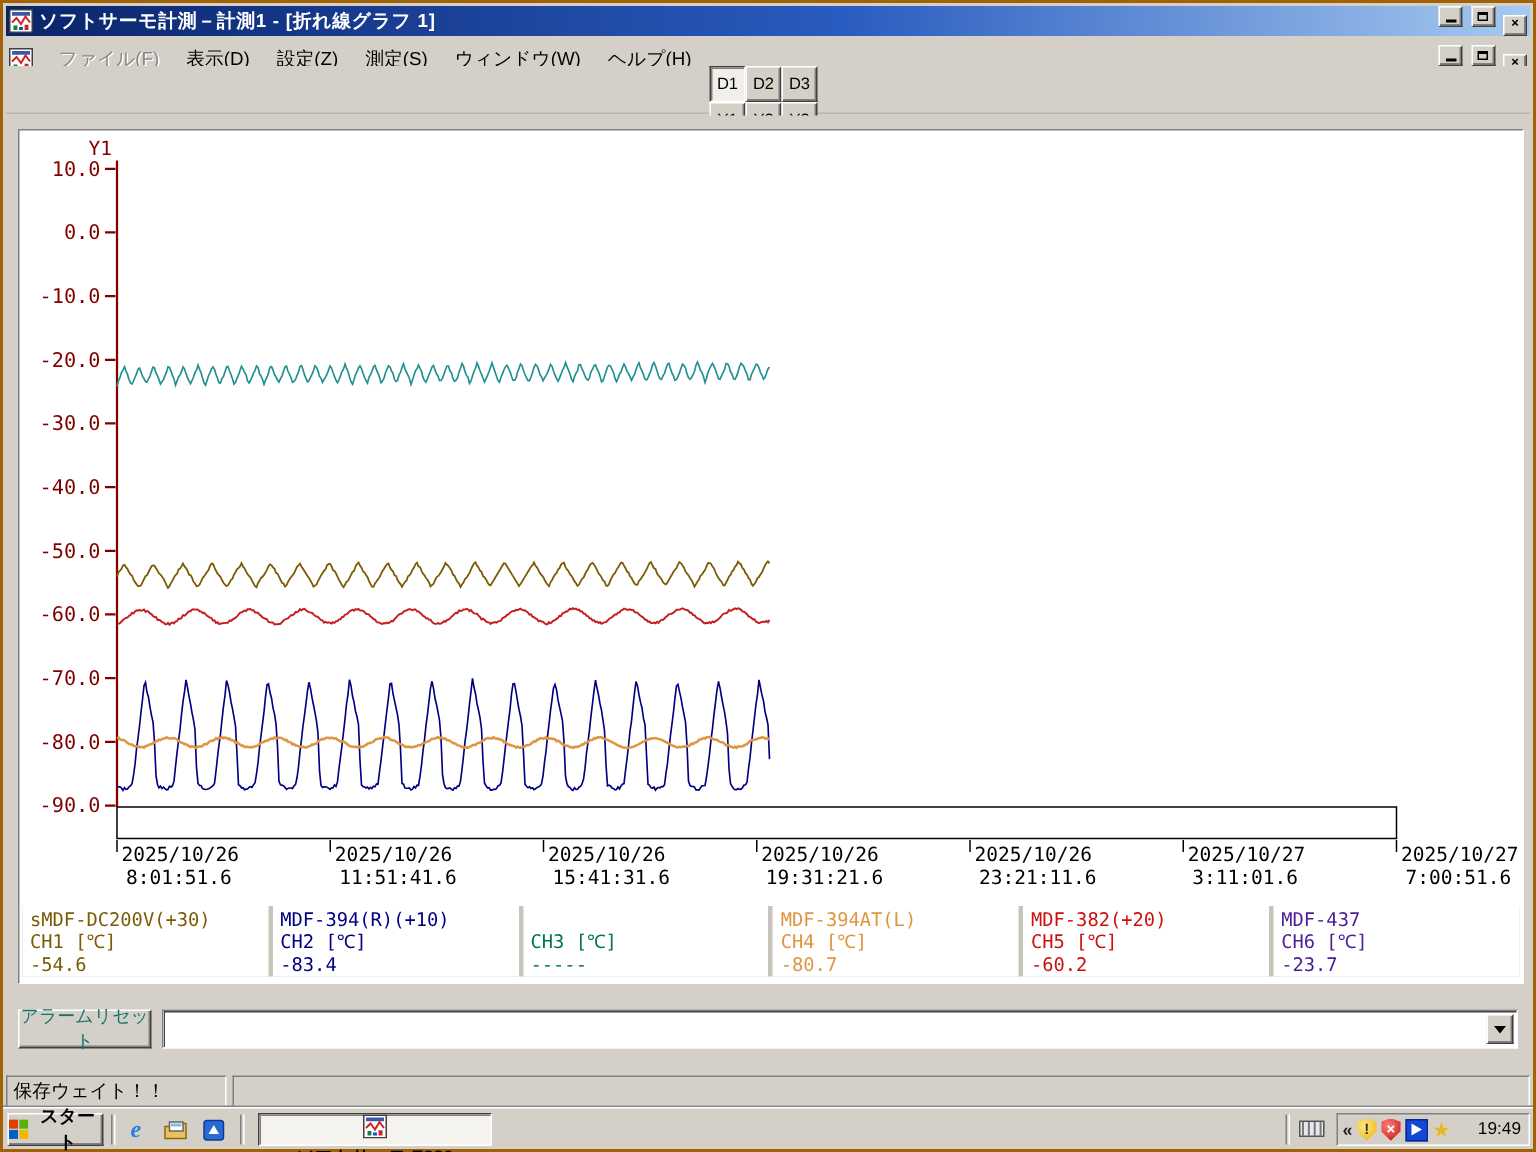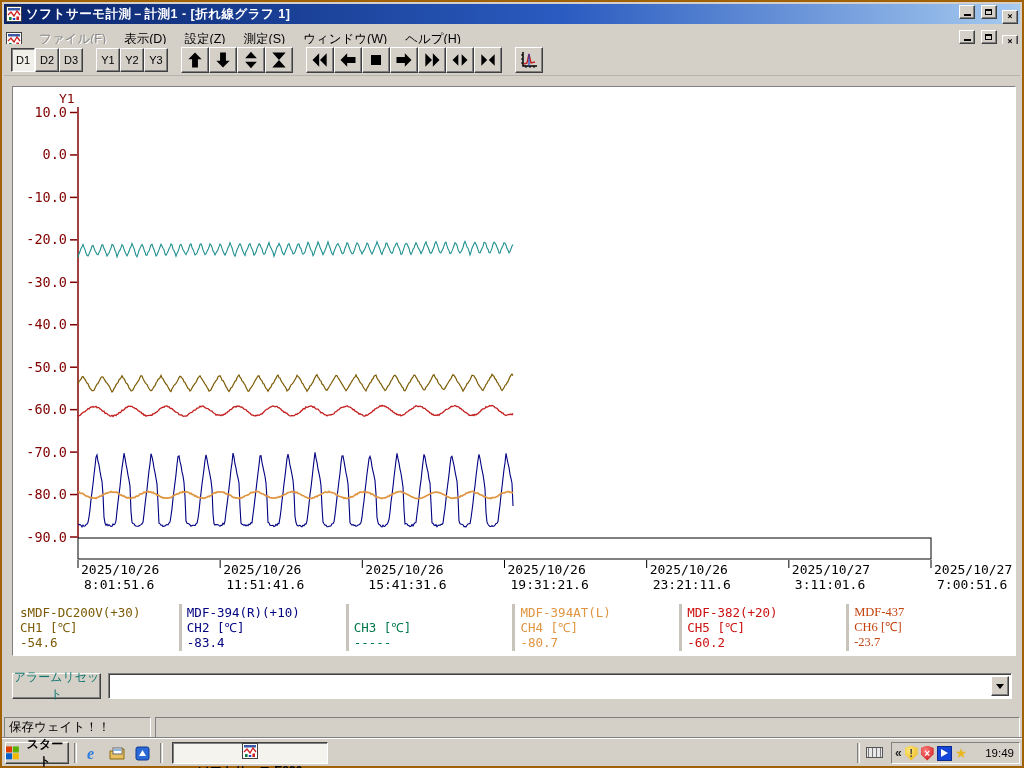--- a/index.html
+++ b/index.html
@@ -25,21 +25,21 @@
 
   
   #menubar { position:absolute; left:2px; top:22px; right:2px; height:32px; background:#d4d0c8;
     display:flex; align-items:center; padding:0 2px; border-bottom:1px solid #c0bcb4; }
   #menu-items { display:flex; flex:1; margin-left:8px; }
   .menu-item { font-size:12.5px; padding:2px 9px; color:#000; cursor:default; }
   .menu-item.disabled { color:#888; text-shadow:1px 1px 0 #fff; }
 
   
   #toolbar { position:absolute; left:2px; top:42px; right:2px; height:32px; background:#d4d0c8;
-    display:flex; align-items:center; padding-left:7px; border-bottom:1px solid #b8b4ac; }
+    display:flex; align-items:center; padding-left:7px; border-bottom:1px solid #b8b4ac;flex-direction:column; }
   .tb-group { display:flex; margin-right:13px; }
   .tb-btn { height:24px; min-width:24px; display:flex; align-items:center; justify-content:center;
     font-size:11px; color:#000; }
   .tb-btn.icon { width:28px; height:26px; }
   .tb-btn svg { display:block; }
 
   
   #client { position:absolute; left:2px; top:75px; right:2px; height:637px; background:#d4d0c8; }
   #graph-panel { position:absolute; left:8px; top:9px; width:1004px; height:570px; background:#fff;
     border:1px solid; border-color:#808080 #ffffff #ffffff #808080; }
@@ -294,21 +294,21 @@
           <div class="legend-cell" style="color: rgb(224, 149, 64);">
             <div>MDF-394AT(L)</div>
             <div>CH4 [℃]</div>
             <div>-80.7</div>
           </div>
           <div class="legend-cell" style="color: rgb(204, 16, 16);">
             <div>MDF-382(+20)</div>
             <div>CH5 [℃]</div>
             <div>-60.2</div>
           </div>
-          <div class="legend-cell" style="color: #c2410c; font-family: Liberation Serif, serif;">
+          <div class="legend-cell" style="color: #4c1d95;">
             <div>MDF-437</div>
             <div>CH6 [℃]</div>
             <div>-23.7</div>
           </div>
         </div>
     </div>
     <button id="alarm-reset" class="raised">アラームリセット</button>
     <div id="alarm-combo">
       <span></span>
       <div id="combo-btn" class="raised">

